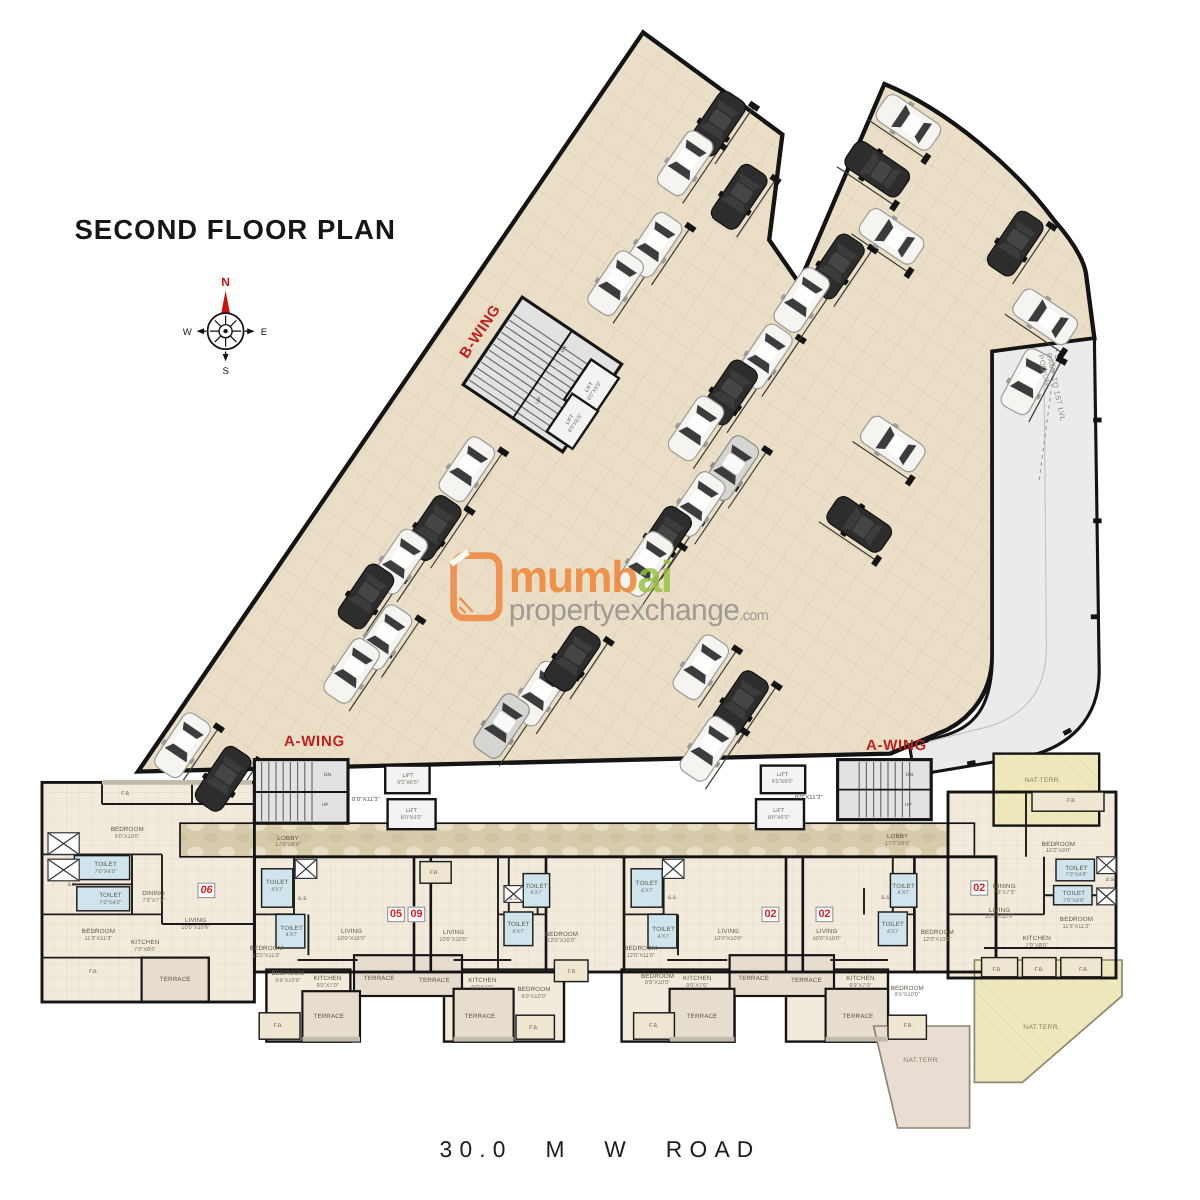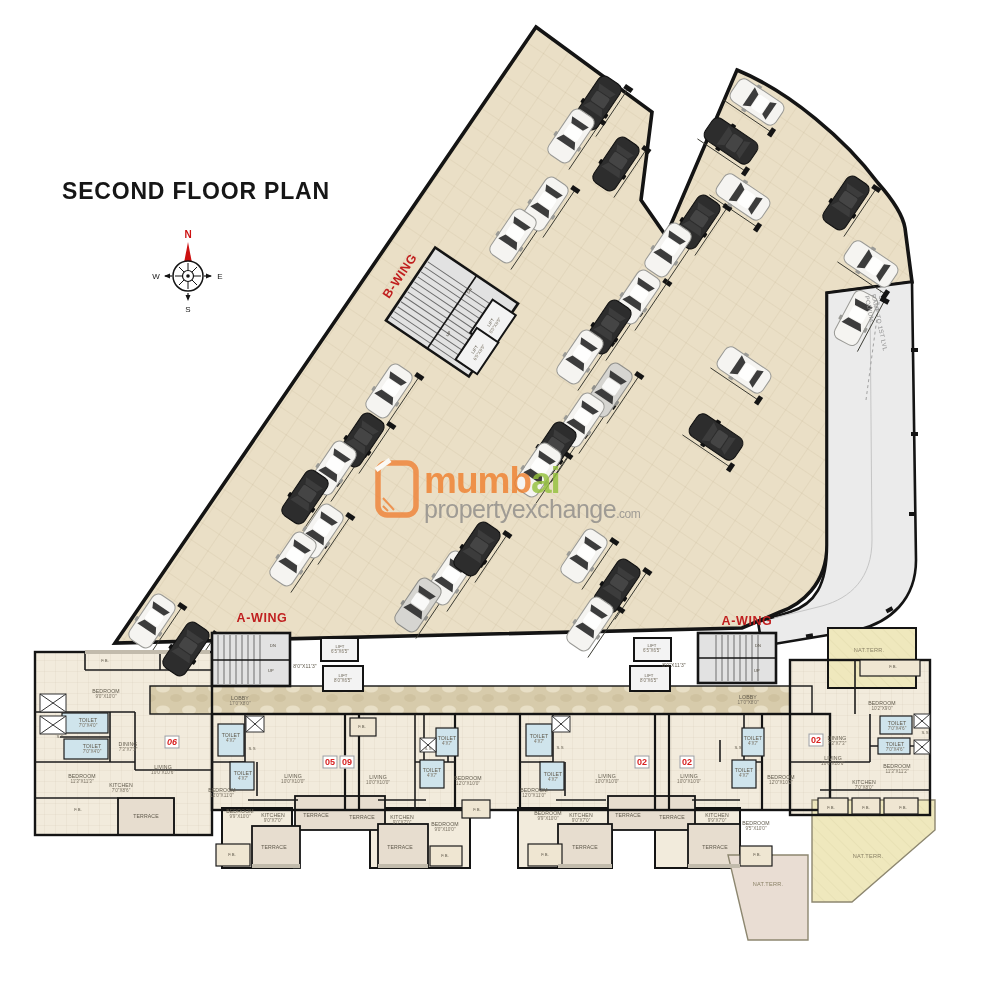--- a/index.html
+++ b/index.html
@@ -911,14 +911,15 @@
     <rect x="4" y="5" width="38" height="52" rx="9" fill="none" stroke="#ef8338" stroke-width="5.5"></rect>
     <path d="M9,40 L20,52 M9,48 L14,53" stroke="#ef8338" stroke-width="2"></path>
     <path d="M2,12 L16,2" stroke="#ffffff" stroke-width="5"></path>
   </svg>
   <div class="wtxt">
     <div class="l1"><span>mumb</span><span class="green">ai</span></div>
     <div class="l2"><span>propertyexchange</span><span class="suffix">.com</span></div>
   </div>
 </div>
 
+<div id="road-label">30.0 M W ROAD</div>
 
 </div>
 
 </body></html>

